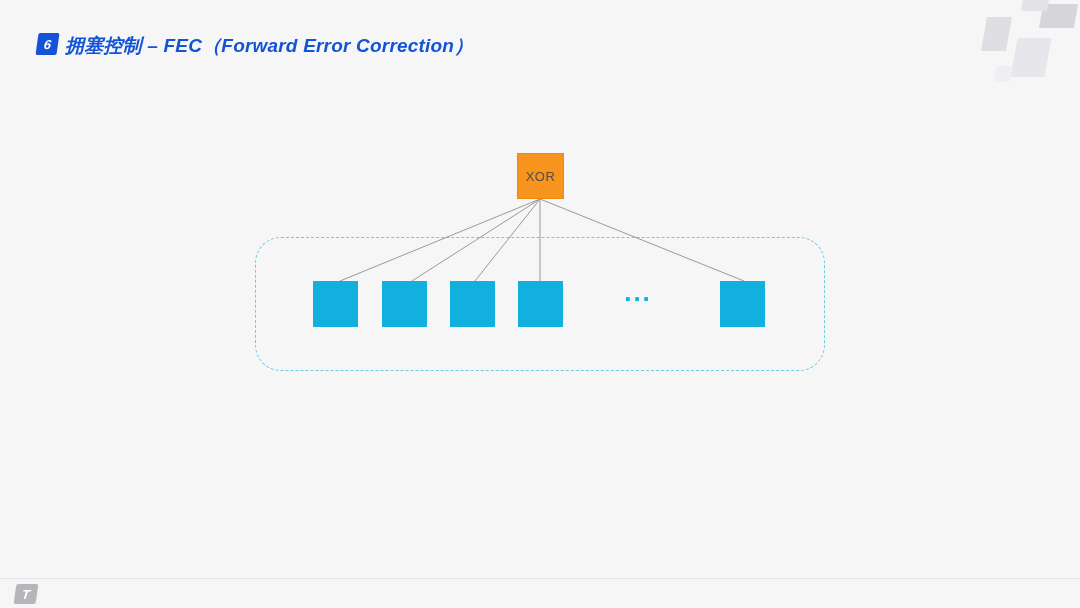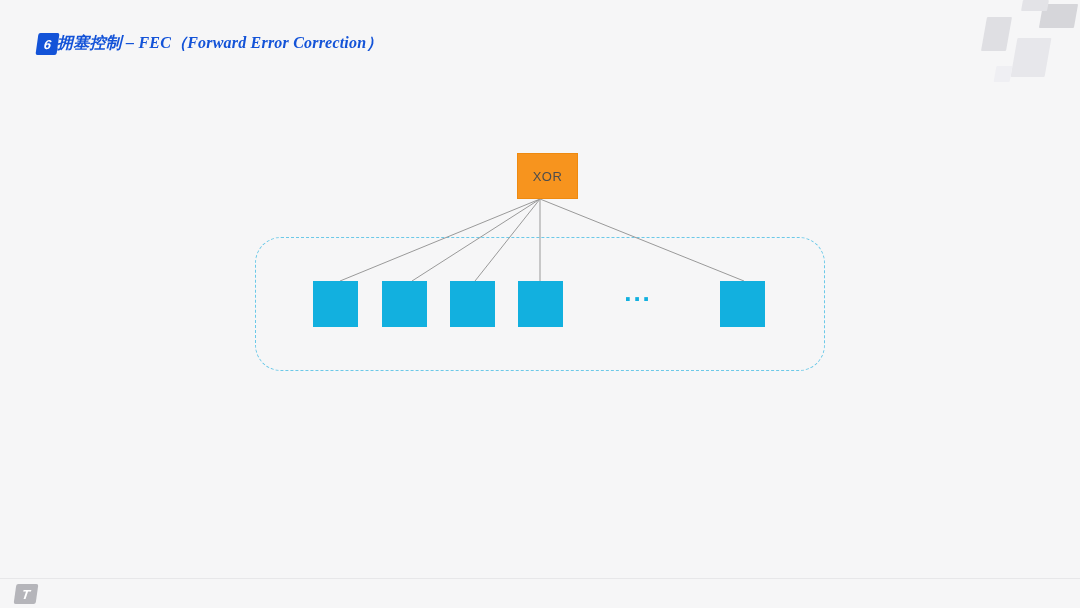--- a/index.html
+++ b/index.html
@@ -25,28 +25,27 @@
     display: flex; align-items: center; justify-content: center;
   }
   .badge span {
     color: #ffffff;
     font-size: 13px;
     font-weight: bold;
     font-style: italic;
   }
   .slide-title {
     position: absolute;
-    left: 57px; top: 33px;
+    left: 65px; top: 33px;
     color: var(--accent-blue, #1353d8);
-    font-size: 16px;
+    font-size: 19px;
     font-weight: bold;
     font-style: italic;
     letter-spacing: 0.2px;
     white-space: nowrap;
-    font-family: Liberation Serif, serif;
   }
 
   
   .deco { position: absolute; transform: skewX(-10deg); border-radius: 1px; }
   .deco-1 { left: 1041px; top: 4px;  width: 35px; height: 24px; background: #d6d6da; }
   .deco-2 { left: 1022px; top: 0px;  width: 26px; height: 11px; background: #e3e3e7; }
   .deco-3 { left: 984px;  top: 17px; width: 25px; height: 34px; background: #dfdfe3; }
   .deco-4 { left: 1014px; top: 38px; width: 34px; height: 39px; background: #e7e7eb; }
   .deco-5 { left: 995px;  top: 66px; width: 16px; height: 16px; background: #efeff3; }
 
@@ -66,21 +65,21 @@
     z-index: 2;
     pointer-events: none;
   }
   .connector-svg line {
     stroke: var(--connector-gray, #999999);
     stroke-width: 1;
   }
   .xor-box {
     position: absolute;
     left: 517px; top: 153px;
-    width: 61px; height: 46px;
+    width: 47px; height: 46px;
     background: var(--xor-orange, #f7941e);
     border: 1px solid #ee8a10;
     display: flex; align-items: center; justify-content: center;
     z-index: 3;
   }
   .xor-box span {
     color: #4d4d4d;
     font-size: 13px;
     letter-spacing: 0.5px;
   }

